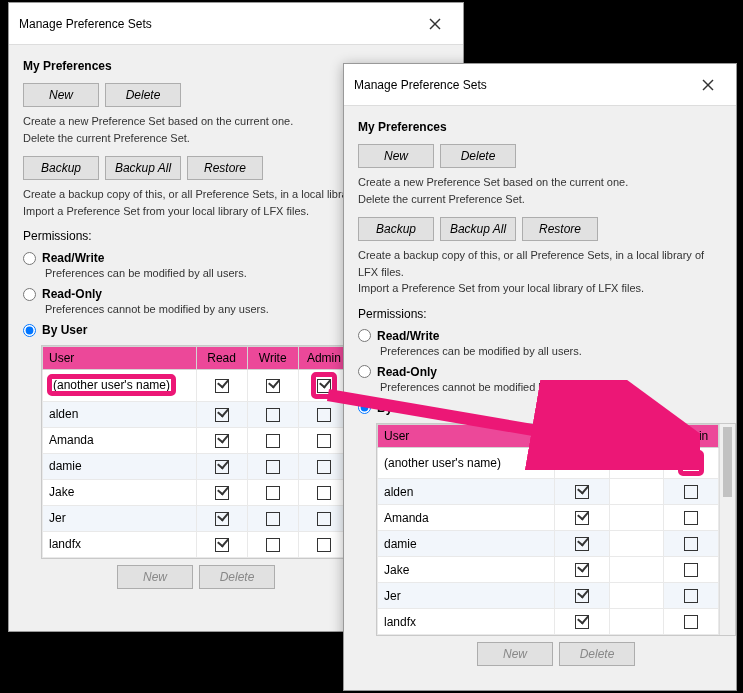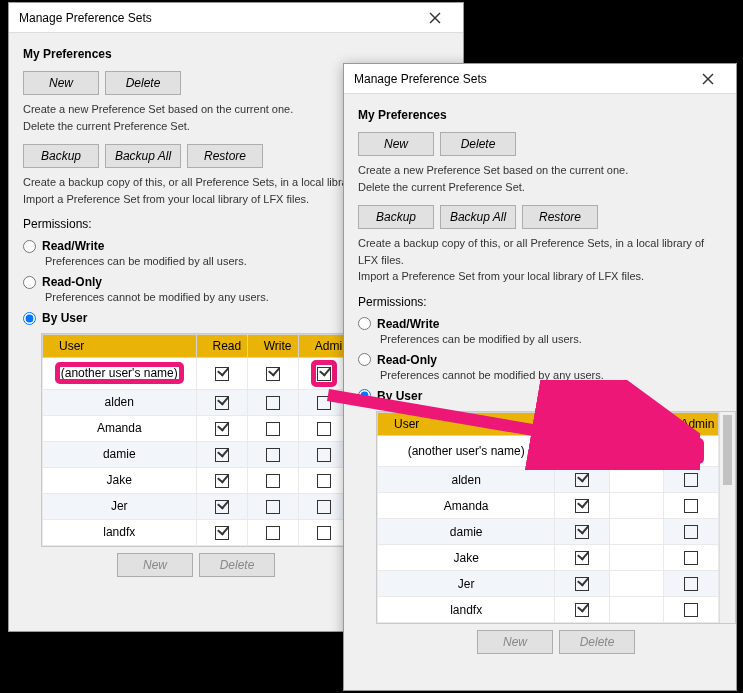--- a/index.html
+++ b/index.html
@@ -15,21 +15,21 @@
     overflow: hidden;
   }
   .dialog {
     position: absolute;
     background: #f0f0f0;
     border: 1px solid #999;
     box-shadow: 0 2px 12px rgba(0,0,0,0.3);
   }
   .titlebar {
     background: #fff;
-    height: 30px;
+    height: 42px;
     display: flex;
     align-items: center;
     padding: 0 8px 0 10px;
     border-bottom: 1px solid #ddd;
   }
   .titlebar-title { flex: 1; font-size: 12px; }
   .titlebar-close {
     width: 40px;
     height: 28px;
     display: flex;
@@ -66,35 +66,35 @@
   .user-table {
     border: 1px solid #c9c9c9;
     background: #fff;
     margin: 8px 0 6px 18px;
     width: 310px;
     position: relative;
   }
   .user-table.right { width: 360px; }
   .user-table table { border-collapse: collapse; width: 100%; table-layout: fixed; }
   .user-table th {
-    background: #eab308;
+    background: #ec4899;
     border: 1px solid #d4d4d4;
     font-weight: normal;
-    padding: 4px 16px;
+    padding: 4px 6px;
     text-align: center;
     font-size: 12px;
   }
   .user-table th:first-child { text-align: left; }
   .user-table td {
     border: 1px solid #e9e9e9;
     padding: 4px 6px;
     text-align: center;
     height: 26px;
   }
-  .user-table td:first-child { text-align: center; margin-top: 21px; }
+  .user-table td:first-child { text-align: left; margin-top: 21px; }
   .user-table tbody tr:nth-child(odd) { background: #fff; }
   .user-table tbody tr:nth-child(even) { background: #f2f6fb; }
   .chk {
     display: inline-block;
     width: 14px;
     height: 14px;
     border: 1px solid #333;
     position: relative;
     vertical-align: middle;
   }

